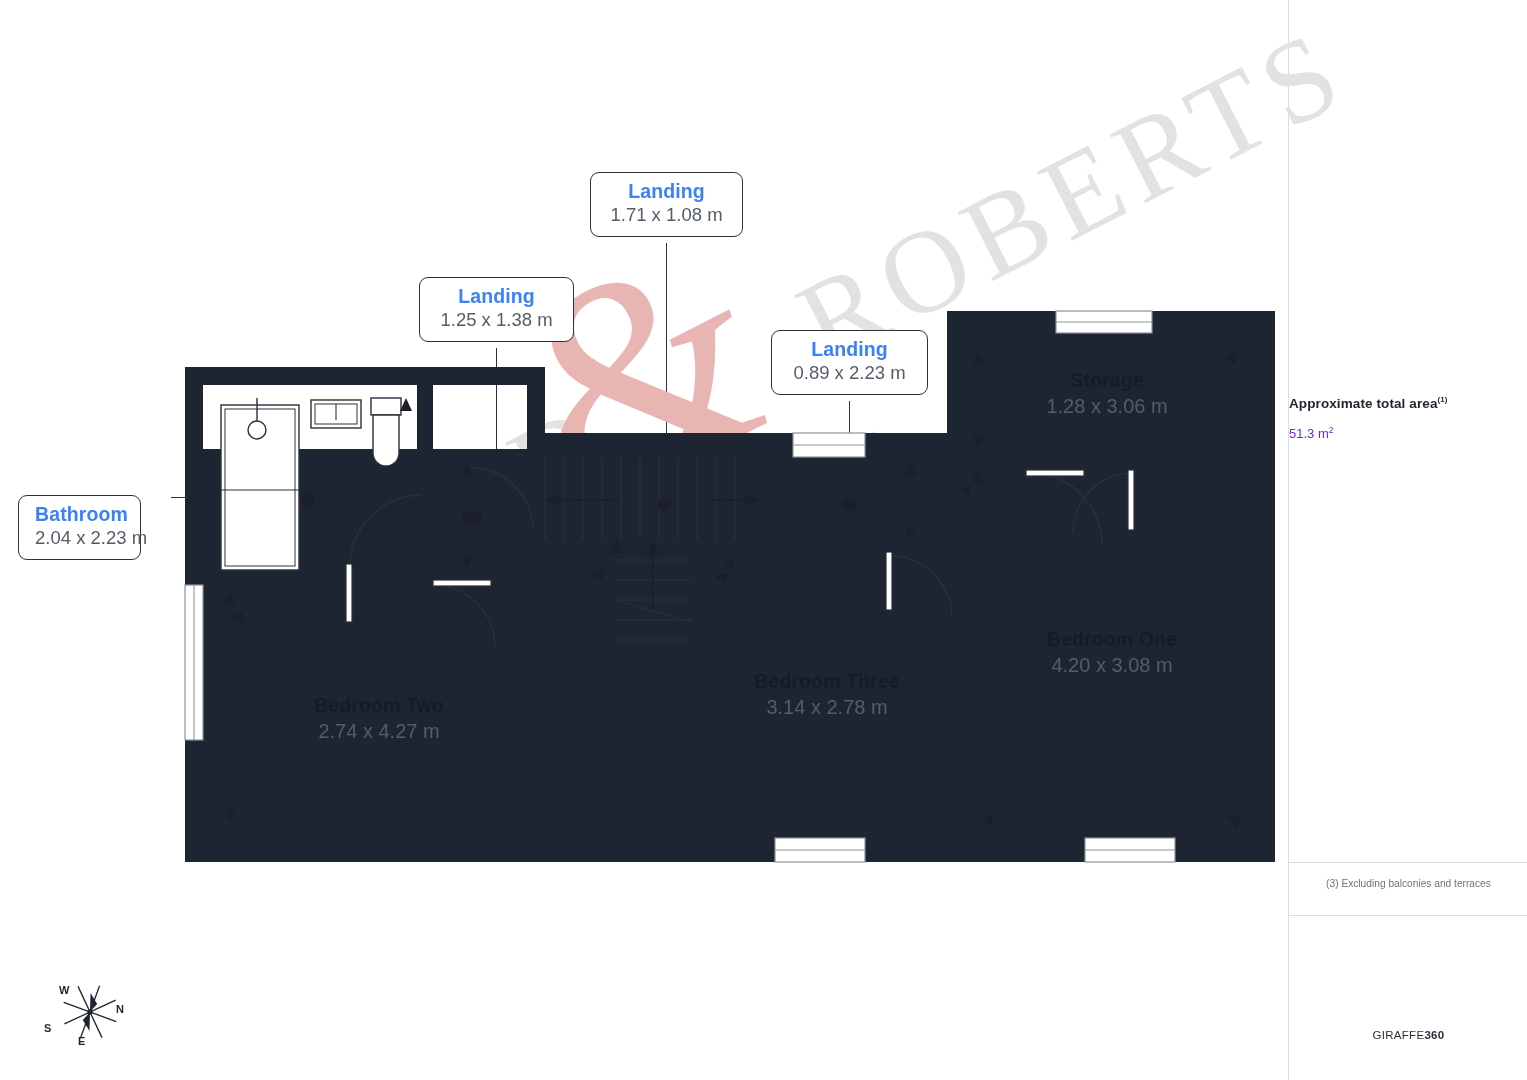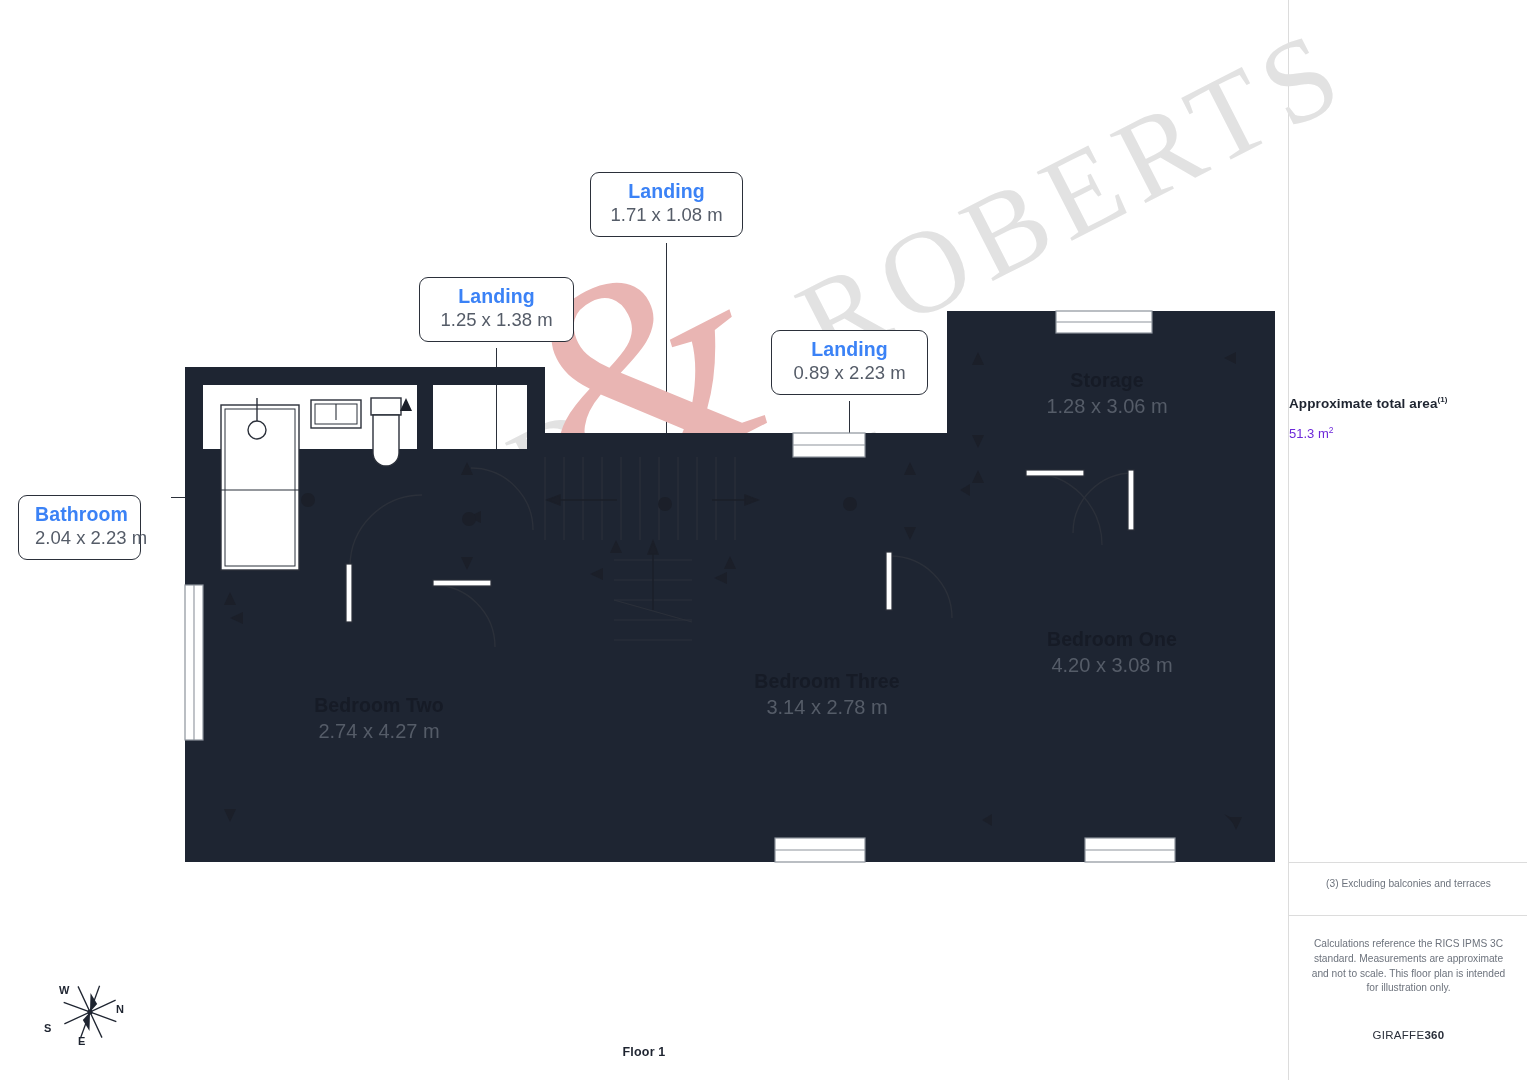--- a/index.html
+++ b/index.html
@@ -373,39 +373,37 @@
       <polygon points="62,40 56,22 66,30" fill="#1e2430" transform="rotate(20 62 40)"></polygon>
       <polygon points="62,40 68,58 58,50" fill="#1e2430" transform="rotate(20 62 40)"></polygon>
       <circle cx="62" cy="40" r="2.6" fill="#1e2430"></circle>
     </svg>
     <span style="left:31px;top:12px;">W</span>
     <span style="left:88px;top:31px;">N</span>
     <span style="left:16px;top:50px;">S</span>
     <span style="left:50px;top:63px;">E</span>
   </div>
 
-  <div class="floor-label">Floor 1</div>
 
   <div class="panel">
 
     <div class="panel-area">
       <div class="ttl">
         <span>Approximate total area</span><sup>(1)</sup>
       </div>
       <div class="val">
         <span>51.3 m</span><sup>2</sup>
       </div>
     </div>
 
     <div class="panel-div" style="top:862px;"></div>
 
     <div class="panel-note" style="top:877px;">(3) Excluding balconies and terraces</div>
 
     <div class="panel-div" style="top:915px;"></div>
 
-    <div class="panel-note small" style="top:937px;padding:0 16px;box-sizing:border-box;">Calculations reference the RICS IPMS 3C standard. Measurements are approximate and not to scale. This floor plan is intended for illustration only.</div>
 
     <div class="panel-brand" style="top:1029px;">
       <span>GIRAFFE</span><b>360</b>
     </div>
   </div>
 
 </div>
 
 </body></html>

